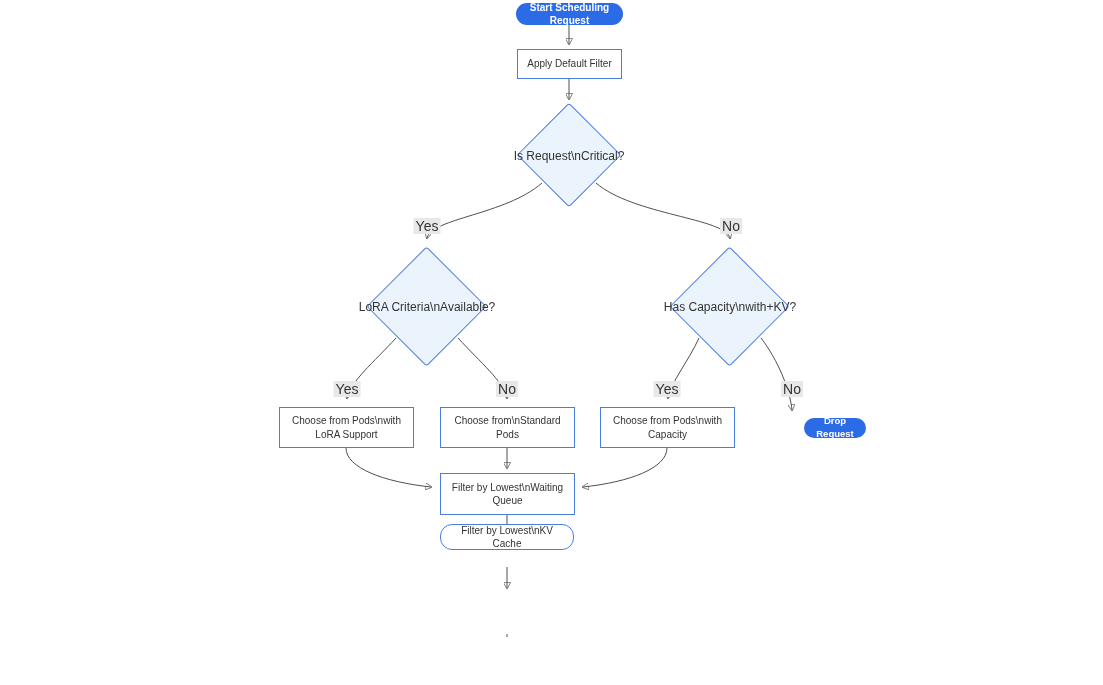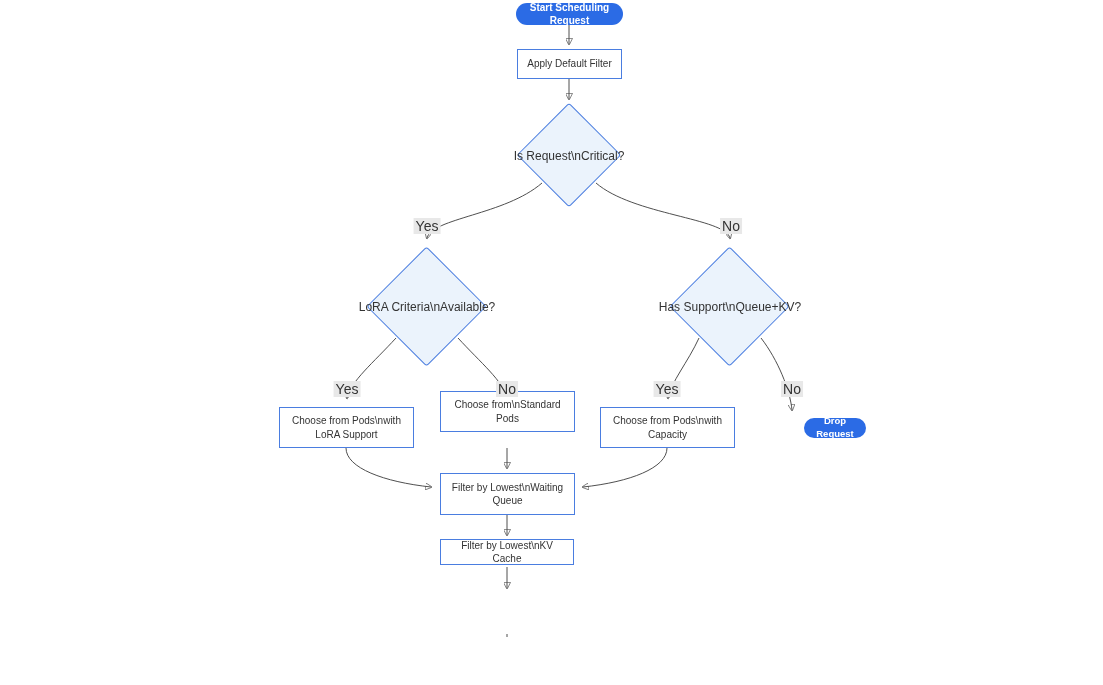--- a/index.html
+++ b/index.html
@@ -73,39 +73,39 @@
     <span>Apply Default Filter</span>
   </div>
 
   <div class="diamond" style="left:532px;top:118px;width:74px;height:74px;"></div>
   <div class="diamond-label" style="left:569px;top:156px;">Is Request\nCritical?</div>
 
   <div class="diamond" style="left:384px;top:264px;width:85px;height:85px;"></div>
   <div class="diamond-label" style="left:427px;top:307px;">LoRA Criteria\nAvailable?</div>
 
   <div class="diamond" style="left:687px;top:264px;width:85px;height:85px;"></div>
-  <div class="diamond-label" style="left:730px;top:307px;">Has Support\nQueue+KV?</div>
+  <div class="diamond-label" style="left:730px;top:307px;">Has Capacity\nwith+KV?</div>
 
   <div class="node rect" style="left:279px;top:407px;width:135px;height:41px;justify-content:flex-end;">
     <span>Choose from Pods\nwith LoRA Support</span>
   </div>
-  <div class="node rect" style="left:440px;top:391px;width:135px;height:41px;">
+  <div class="node rect" style="left:440px;top:407px;width:135px;height:41px;">
     <span>Choose from\nStandard Pods</span>
   </div>
   <div class="node rect" style="left:600px;top:407px;width:135px;height:41px;">
     <span>Choose from Pods\nwith Capacity</span>
   </div>
   <div class="node stadium" style="left:804px;top:418px;width:62px;height:20px;font-size:9.5px;">
     <span>Drop Request</span>
   </div>
 
   <div class="node rect" style="left:440px;top:473px;width:135px;height:42px;">
     <span>Filter by Lowest\nWaiting Queue</span>
   </div>
-  <div class="node rect" style="left:440px;top:539px;width:134px;height:26px;">
+  <div class="node rect" style="left:440px;top:524px;width:134px;height:26px;border-radius:12px;">
     <span>Filter by Lowest\nKV Cache</span>
   </div>
   <div class="node stadium" style="left:494px;top:658px;width:26px;height:24px;border-radius:50%;font-size:9.5px;margin-top:26px;">
     <span>End</span>
   </div>
 
   <span class="edge-label" style="left:427px;top:226px;">Yes</span>
   <span class="edge-label" style="left:731px;top:226px;">No</span>
   <span class="edge-label" style="left:347px;top:389px;">Yes</span>
   <span class="edge-label" style="left:507px;top:389px;">No</span>

